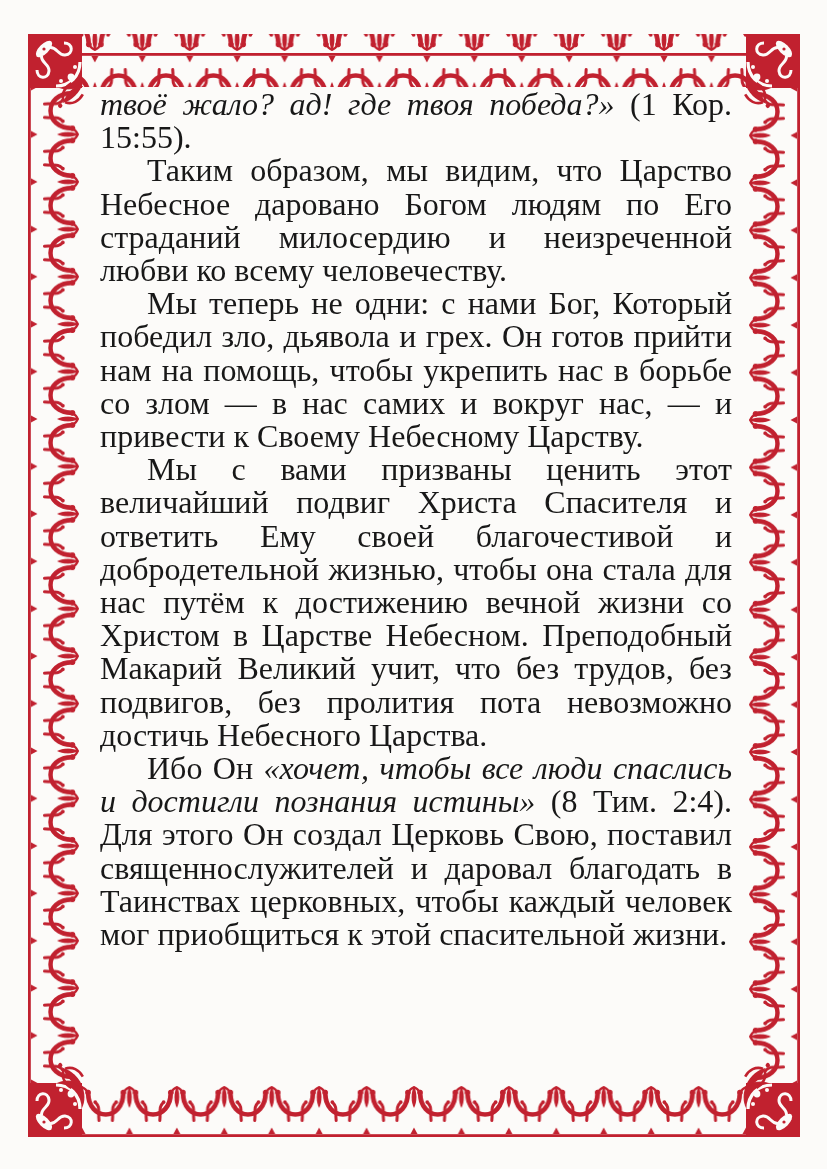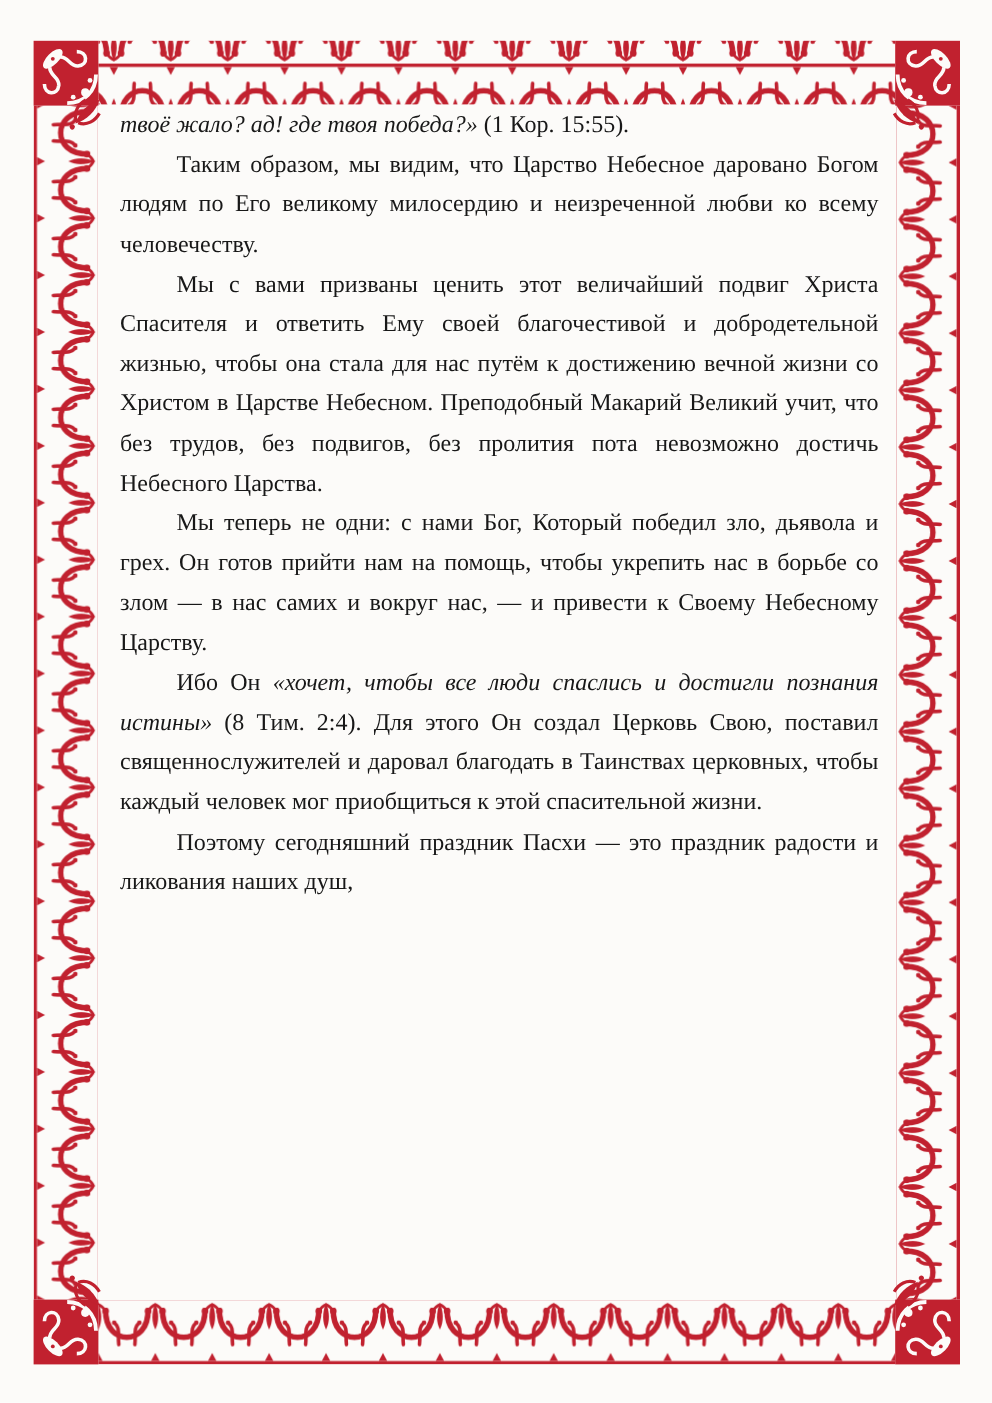--- a/index.html
+++ b/index.html
@@ -21,21 +21,21 @@
     top: 0;
     width: 827px;
     height: 1169px;
     pointer-events: none;
   }
   .text-block {
     position: absolute;
     left: 100px;
     top: 88px;
     width: 632px;
-    font-size: 20px;
+    font-size: 32px;
     line-height: 33.2px;
     color: #181818;
     text-align: justify;
     font-family: Liberation Serif, serif;
   }
   .text-block p {
     margin: 0;
     text-indent: 47px;
   }
   .text-block p.no-indent {
@@ -107,20 +107,19 @@
     </g>
 
     <use href="#cornerBlock" transform="translate(28,34)"></use>
     <use href="#cornerBlock" transform="translate(800,34) scale(-1,1)"></use>
     <use href="#cornerBlock" transform="translate(28,1137) scale(1,-1)"></use>
     <use href="#cornerBlock" transform="translate(800,1137) scale(-1,-1)"></use>
   </svg>
 
   <div class="text-block" id="text-block">
       <p class="no-indent"><span class="seg-italic">твоё жало? ад! где твоя победа?» </span><span>(1 Кор. 15:55).</span></p>
-      <p><span>Таким образом, мы видим, что Царство Небесное даровано Богом людям по Его великому милосердию и неизреченной любви ко всему человечеству.</span></p>
+      <p><span>Таким образом, мы видим, что Царство Небесное даровано Богом людям по Его страданий милосердию и неизреченной любви ко всему человечеству.</span></p>
+      <p><span>Мы теперь не одни: с нами Бог, Который победил зло, дьявола и грех. Он готов прийти нам на помощь, чтобы укрепить нас в борьбе со злом — в нас самих и вокруг нас, — и привести к Своему Небесному Царству.</span></p>
       <p><span>Мы с вами призваны ценить этот величайший подвиг Христа Спасителя и ответить Ему своей благочестивой и добродетельной жизнью, чтобы она стала для нас путём к достижению вечной жизни со Христом в Царстве Небесном. Преподобный Макарий Великий учит, что без трудов, без подвигов, без пролития пота невозможно достичь Небесного Царства.</span></p>
-      <p><span>Мы теперь не одни: с нами Бог, Который победил зло, дьявола и грех. Он готов прийти нам на помощь, чтобы укрепить нас в борьбе со злом — в нас самих и вокруг нас, — и привести к Своему Небесному Царству.</span></p>
       <p><span>Ибо Он </span><span class="seg-italic">«хочет, чтобы все люди спаслись и достигли познания истины»</span><span> (8 Тим. 2:4). Для этого Он создал Церковь Свою, поставил священнослужителей и даровал благодать в Таинствах церковных, чтобы каждый человек мог приобщиться к этой спасительной жизни.</span></p>
-      <p><span>Поэтому сегодняшний праздник Пасхи — это праздник радости и ликования наших душ,</span></p>
     </div>
 
 </div>
 
 </body></html>

